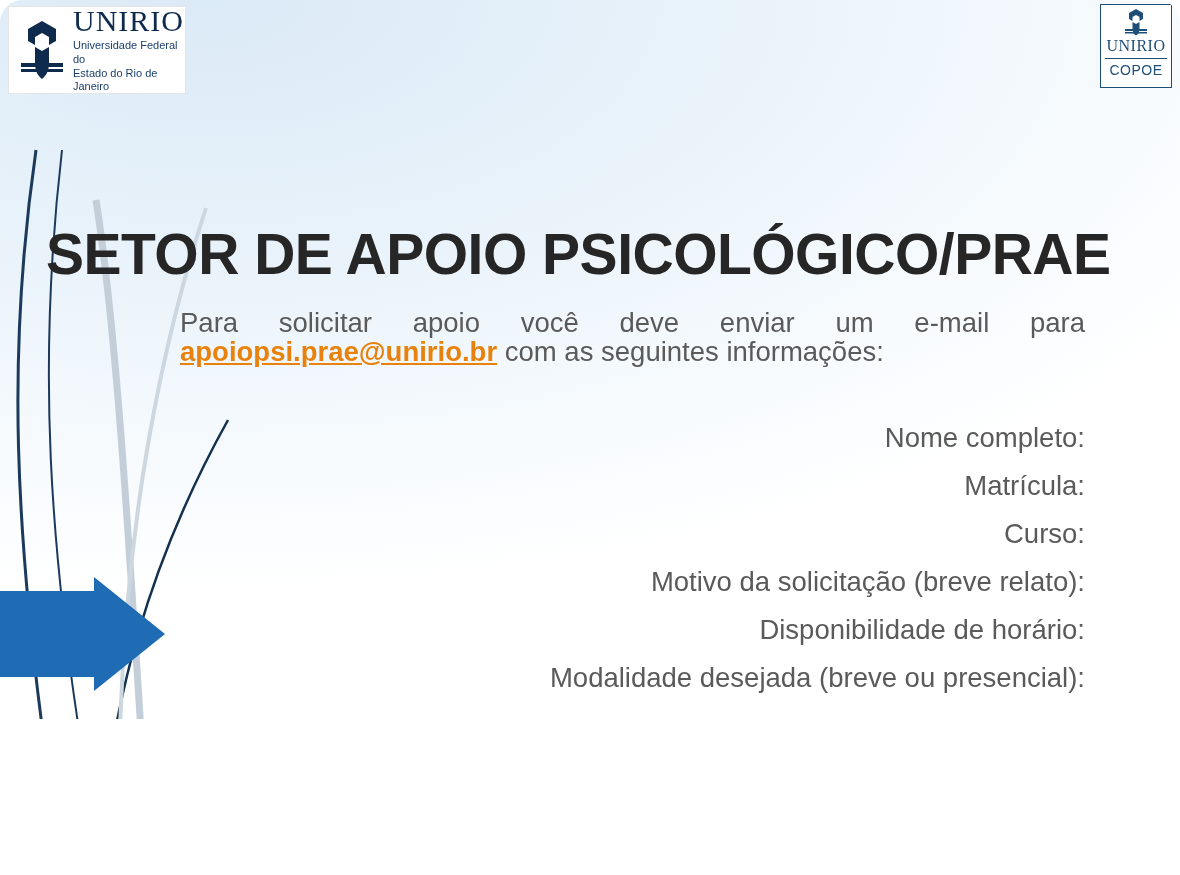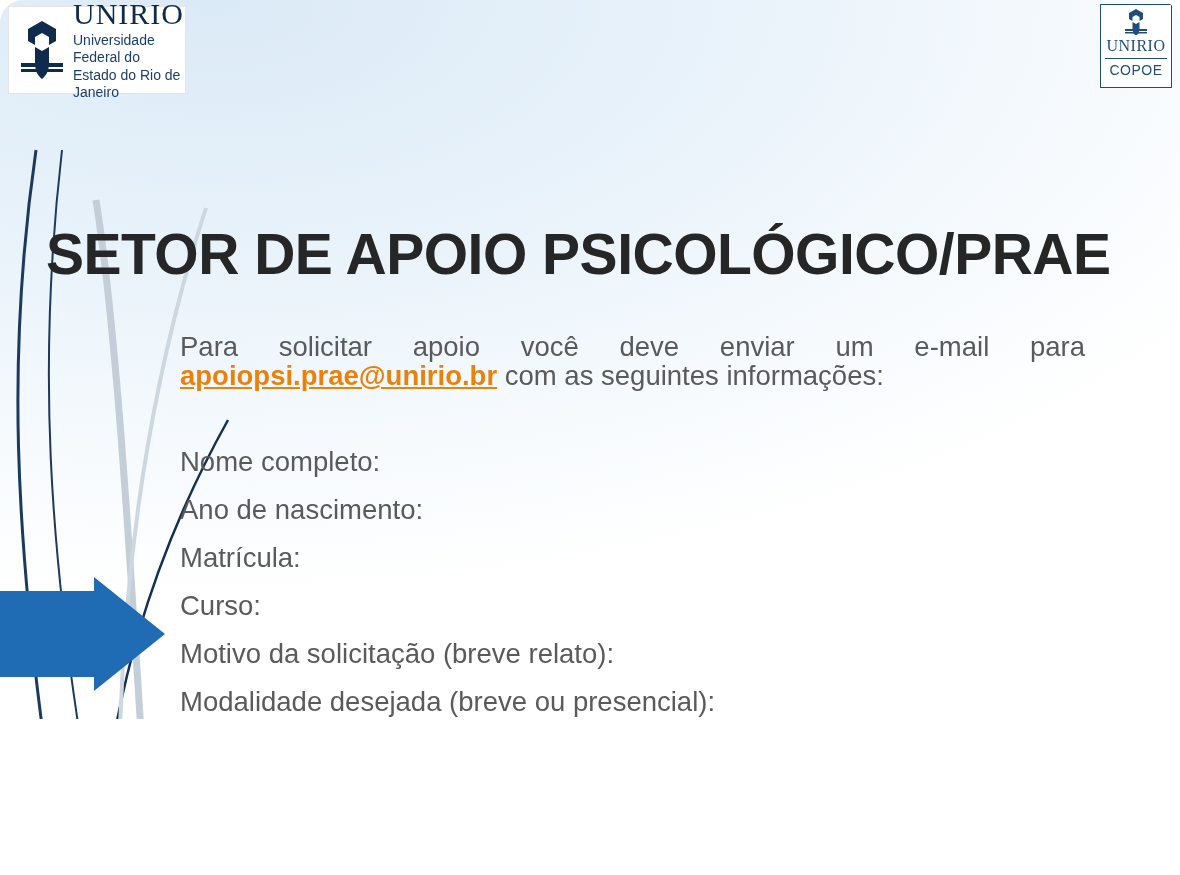--- a/index.html
+++ b/index.html
@@ -54,21 +54,21 @@
     line-height: 1;
   }
   .logo-title {
     font-family: "Liberation Serif", serif;
     font-size: 30px;
     letter-spacing: 1px;
     color: #0e2a4d;
     font-weight: 400;
   }
   .logo-sub {
-    font-size: 14px;
+    font-size: 11px;
     color: #1b3f6b;
     margin-top: 3px;
     line-height: 1.25;
     font-family: "Liberation Sans", sans-serif;
   }
   
   .copoe-box {
     position: absolute;
     right: 8px;
     top: 4px;
@@ -139,31 +139,31 @@
   .intro {
     text-align: justify;
     text-justify: inter-word;
     margin: 0;
     color: #5a5a5a;
   }
   .intro .line1 {
     display: block;
     text-align: justify;
     text-align-last: justify;
-    margin-top: 24px;
   }
   .email {
     color: #e8820c;
     font-weight: bold;
     text-decoration: underline;
   }
   .field-list {
     margin: 0;
     padding: 0;
     list-style: none;
+    text-align: right;
   }
   .field-list li {
     margin: 0;
     padding: 0;
     line-height: 48px;
     color: #5a5a5a;
     font-size: 27.5px;
   }
   .spacer {
     height: 48px;
@@ -219,21 +219,21 @@
   <div class="body-block">
     <p class="intro">
       <span class="line1">Para solicitar apoio você deve enviar um e-mail para</span>
       <a class="email" href="#">apoiopsi.prae@unirio.br</a><span> com as seguintes informações:</span>
     </p>
 
     <div class="spacer"></div>
 
     <ul class="field-list">
       <li>Nome completo:</li>
-      <li>Ano de nascimento:</li>
       <li>Matrícula:</li>
       <li>Curso:</li>
       <li>Motivo da solicitação (breve relato):</li>
+      <li>Disponibilidade de horário:</li>
       <li>Modalidade desejada (breve ou presencial):</li>
     </ul>
   </div>
 
 </div>
 
 </body></html>

